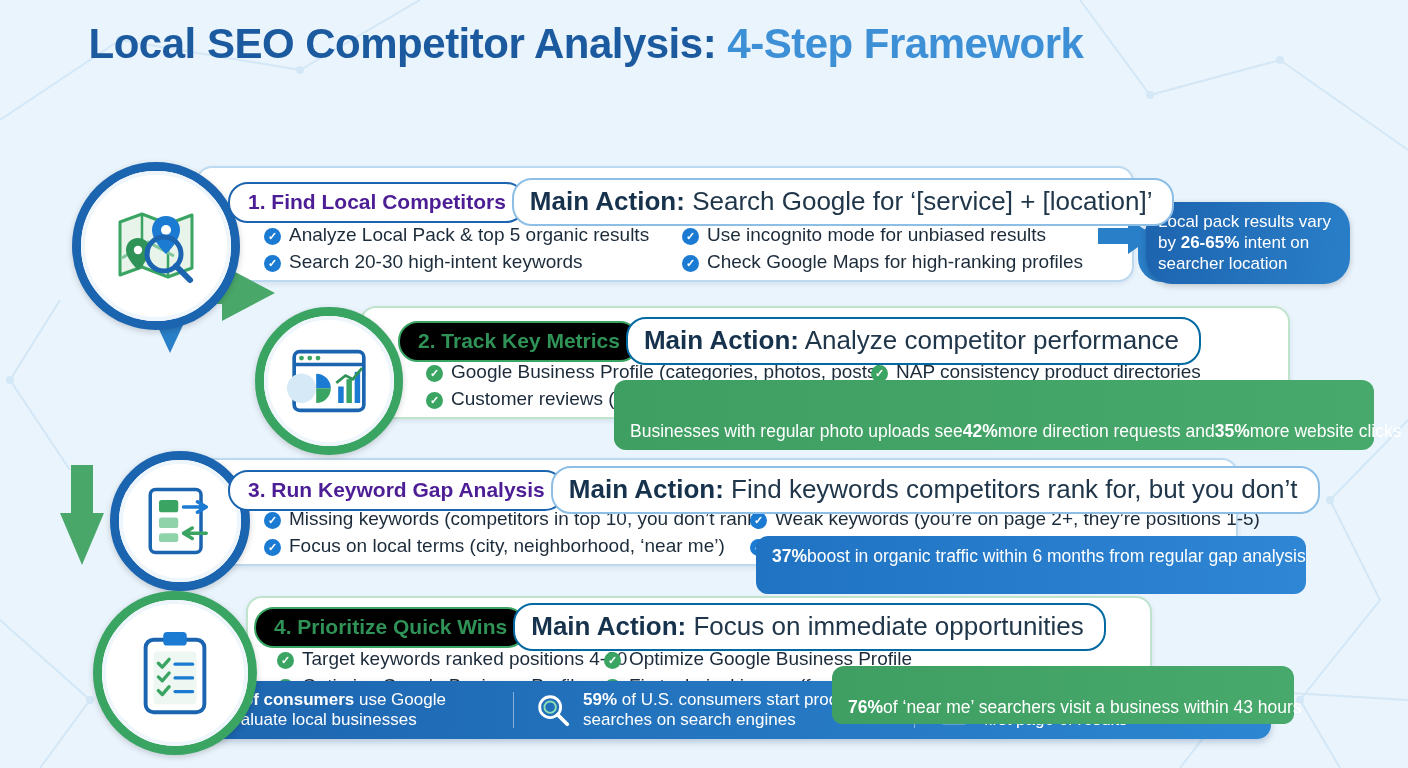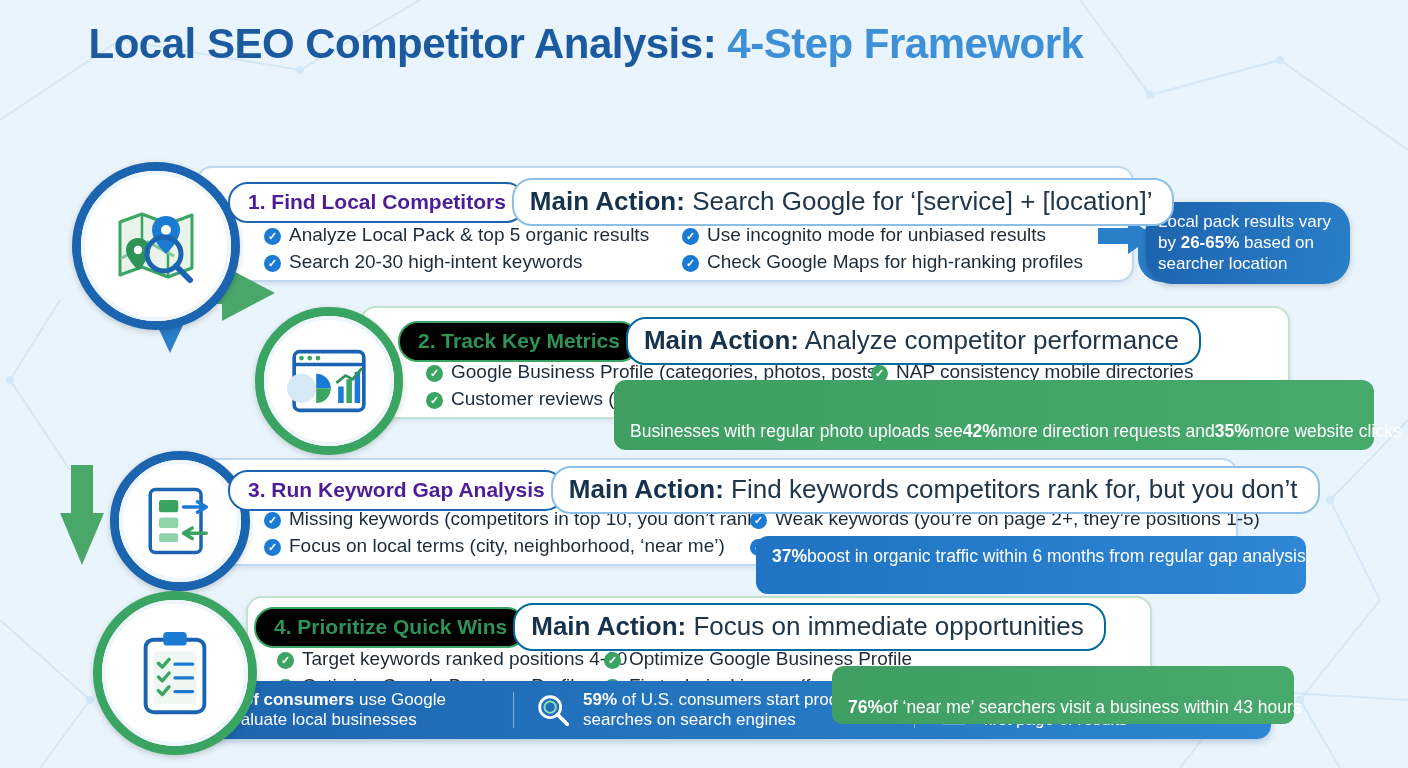--- a/index.html
+++ b/index.html
@@ -233,21 +233,21 @@
           </div>
       </div>
     </div>
 
     <svg style="position:absolute; left:1098px; top:150px;" width="60" height="48">
       <path d="M0,12 L30,12 L30,2 L56,20 L30,38 L30,28 L0,28 Z" fill="#2a7fc9"></path>
     </svg>
     <div style="position:absolute; left:1138px; top:156px; width:200px; height:60px; border-radius:24px; background:#2a7fc9;"></div>
     <div class="callout" style="left:1146px; top:136px; width:204px;">
       <div>Local pack results vary</div>
-      <div><span>by </span><b>26-65%</b><span> based on</span></div>
+      <div><span>by </span><b>26-65%</b><span> intent on</span></div>
       <div>searcher location</div>
     </div>
   </div>
 
   <div class="step">
     <div class="ribbon green" style="left:614px; top:314px; width:760px; height:70px; border-radius:12px; z-index:1;"></div>
     <div class="panel" style="left:360px; top:240px; width:930px; height:113px; border-color:#bfe3cd;"></div>
 
     <div class="circle green" style="left:255px; top:241px; width:148px; height:148px;">
       <div class="inner">
@@ -283,21 +283,21 @@
             <span>Google Business Profile (categories, photos, posts)</span>
           </div>
         <div class="bullet">
             <span class="chk green">✓</span>
             <span>Customer reviews (quantity, recency, responses)</span>
           </div>
       </div>
       <div class="col">
         <div class="bullet">
             <span class="chk green">✓</span>
-            <span>NAP consistency mobile directories</span>
+            <span>NAP consistency product directories</span>
           </div>
         <div class="bullet">
             <span class="chk green">✓</span>
             <span>Technical SEO (mobile, speed, Core Web Vitals)</span>
           </div>
       </div>
     </div>
 
     <div class="ribbon green" style="left:614px; top:348px; width:760px; height:34px; z-index:5;">
       <span>Businesses with regular photo uploads see </span>

